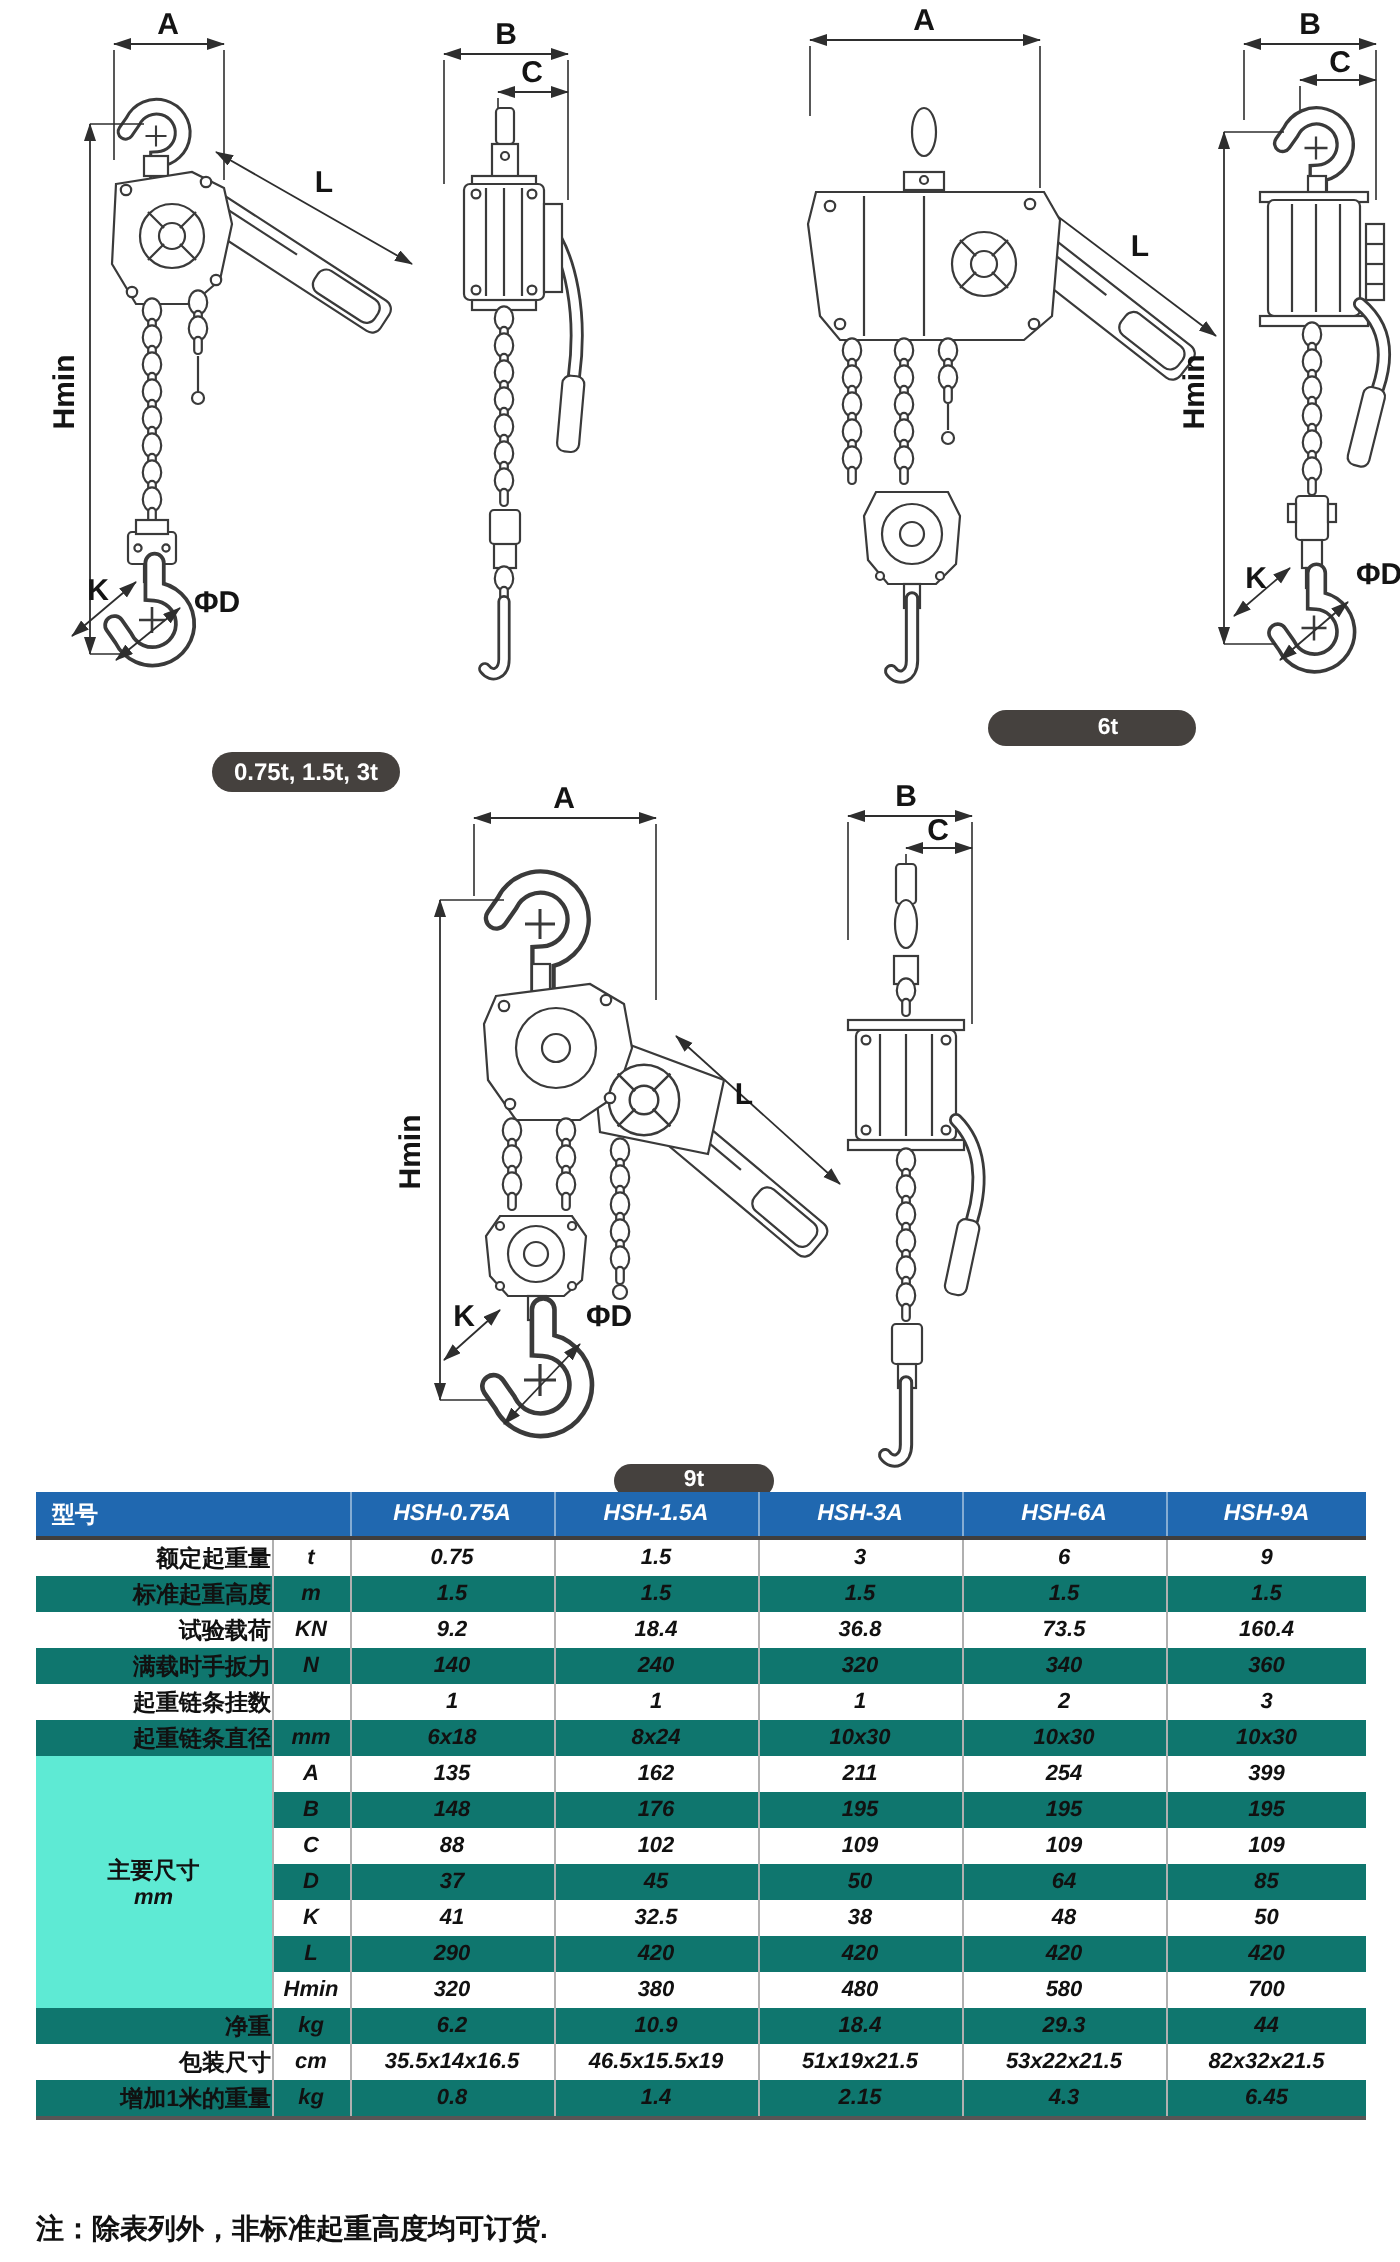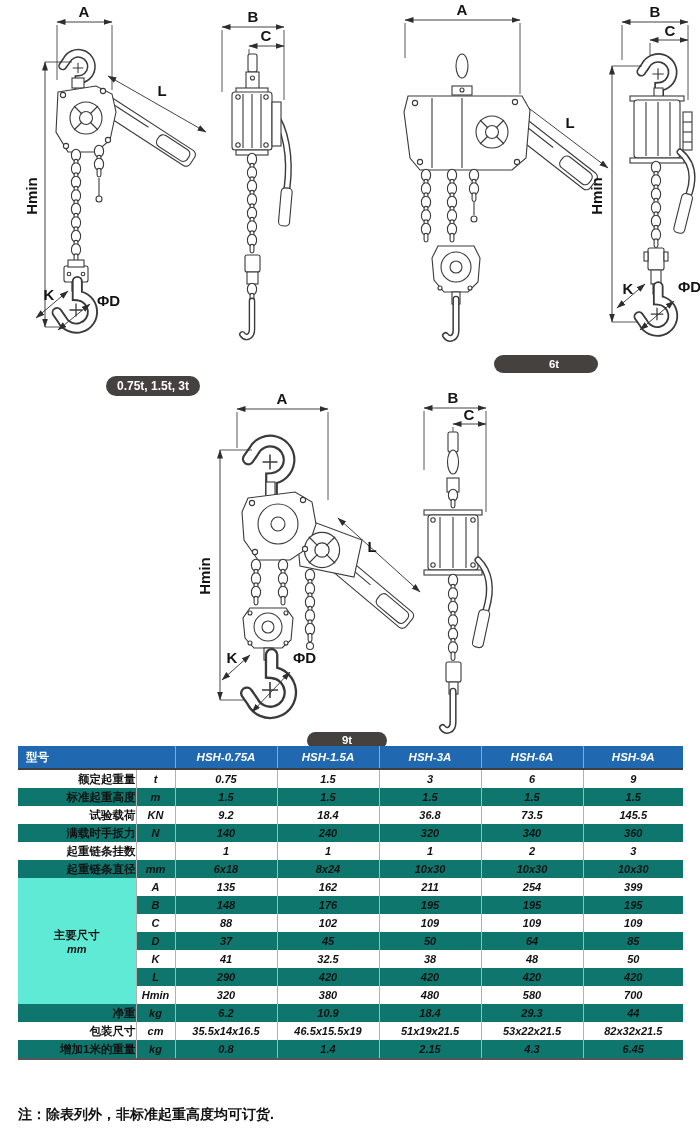--- a/index.html
+++ b/index.html
@@ -398,21 +398,21 @@
           <td>1.5</td>
           <td>1.5</td>
         </tr>
     <tr>
           <td class="lab">试验载荷</td>
           <td>KN</td>
           <td>9.2</td>
           <td>18.4</td>
           <td>36.8</td>
           <td>73.5</td>
-          <td>145.5</td>
+          <td>160.4</td>
         </tr>
     <tr class="g">
           <td class="lab">满载时手扳力</td>
           <td>N</td>
           <td>140</td>
           <td>240</td>
           <td>320</td>
           <td>340</td>
           <td>360</td>
         </tr>

